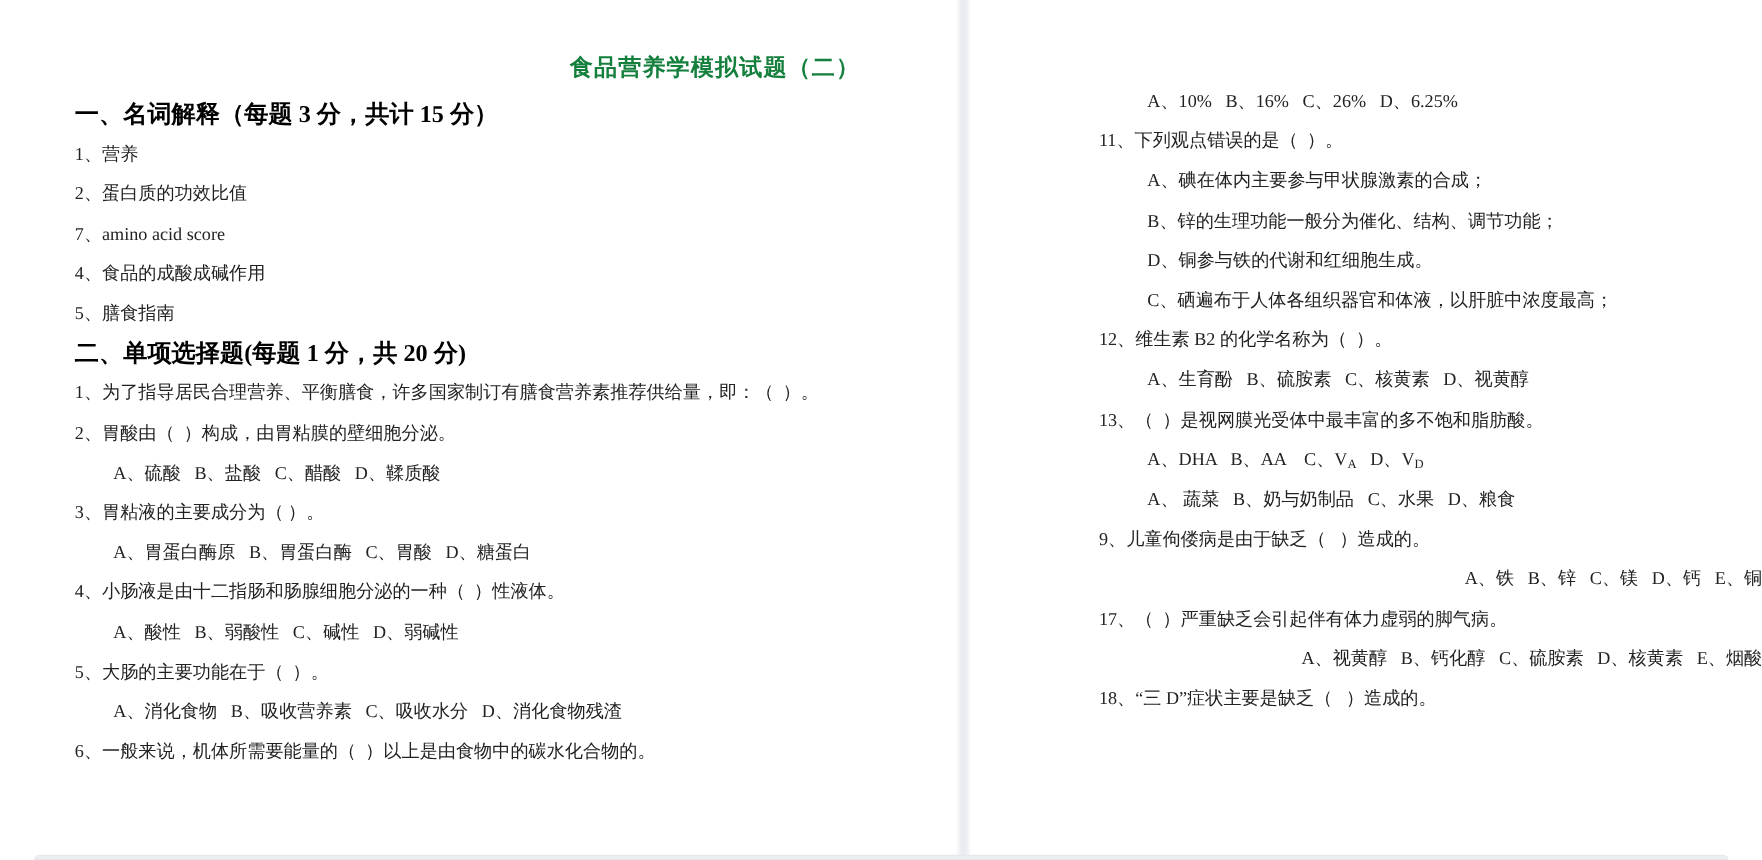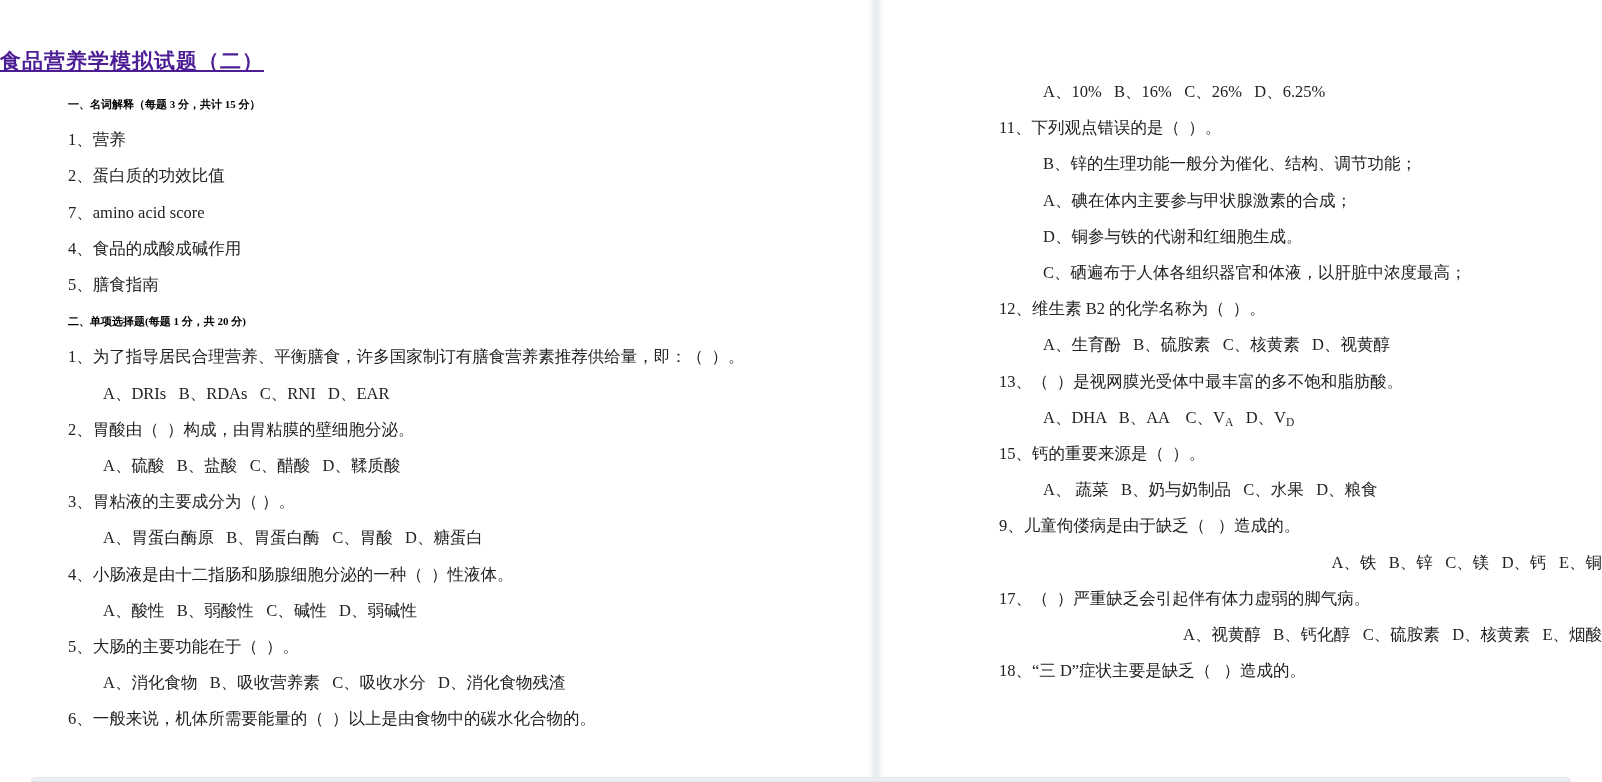--- a/index.html
+++ b/index.html
@@ -33,26 +33,25 @@
     background: linear-gradient(to right, #ffffff, #e9ecf1 35%, #e9ecf1 65%, #ffffff);
   }
 
   .doc-title {
     position: absolute;
     top: 43px;
     left: 0;
     width: 782px;
     height: 36px;
     line-height: 36px;
-    text-align: left;
+    text-align: right;
     font-size: 21px;
     font-weight: bold;
-    color: #4c1d95;
+    color: #15803d;
     letter-spacing: 1px;
-    text-decoration: underline;
   }
 
   .lines {
     position: absolute;
     left: 0;
     right: 0;
   }
   #page-left  .lines { top: 86px; }
   #page-right .lines { top: 74px; }
 
@@ -60,21 +59,21 @@
     height: 36.2px;
     display: flex;
     align-items: center;
     white-space: pre-wrap;
     font-size: 16.5px;
     color: #222222;
   }
   .line.heading {
     font-weight: bold;
     color: #000000;
-    font-size: 11px;
+    font-size: 22px;
     align-items: center;
   }
 
   
   .lq   { padding-left: 68px;  }
   .lopt { padding-left: 103px; }
   
   .rq     { padding-left: 116px; font-family: Liberation Serif, serif; }
   .ropt   { padding-left: 160px; }
   .rflush { padding-left: 116px; justify-content: flex-end; }
@@ -104,48 +103,46 @@
   <div class="doc-title">食品营养学模拟试题（二）</div>
   <div class="lines" id="lines-left">
       <div class="line heading lq"><span>一、名词解释（每题 3 分，共计 15 分）</span></div>
       <div class="line lq"><span>1、营养</span></div>
       <div class="line lq"><span>2、蛋白质的功效比值</span></div>
       <div class="line lq"><span>7、amino acid score</span></div>
       <div class="line lq"><span>4、食品的成酸成碱作用</span></div>
       <div class="line lq"><span>5、膳食指南</span></div>
       <div class="line heading lq"><span>二、单项选择题(每题 1 分，共 20 分)</span></div>
       <div class="line lq"><span>1、为了指导居民合理营养、平衡膳食，许多国家制订有膳食营养素推荐供给量，即：（  ）。</span></div>
-      <div class="line lopt"><span>A、DRIs   B、RDAs   C、RNI   D、EAR</span></div>
       <div class="line lq"><span>2、胃酸由（  ）构成，由胃粘膜的壁细胞分泌。</span></div>
       <div class="line lopt"><span>A、硫酸   B、盐酸   C、醋酸   D、鞣质酸</span></div>
       <div class="line lq"><span>3、胃粘液的主要成分为（ ）。</span></div>
       <div class="line lopt"><span>A、胃蛋白酶原   B、胃蛋白酶   C、胃酸   D、糖蛋白</span></div>
       <div class="line lq"><span>4、小肠液是由十二指肠和肠腺细胞分泌的一种（  ）性液体。</span></div>
       <div class="line lopt"><span>A、酸性   B、弱酸性   C、碱性   D、弱碱性</span></div>
       <div class="line lq"><span>5、大肠的主要功能在于（  ）。</span></div>
       <div class="line lopt"><span>A、消化食物   B、吸收营养素   C、吸收水分   D、消化食物残渣</span></div>
       <div class="line lq"><span>6、一般来说，机体所需要能量的（  ）以上是由食物中的碳水化合物的。</span></div>
     </div>
 </div>
 
 <div class="page-divider"></div>
 
 <div class="page" id="page-right">
   <div class="lines" id="lines-right">
       <div class="line ropt"><span>A、10%   B、16%   C、26%   D、6.25%</span></div>
       <div class="line rq"><span>11、下列观点错误的是（  ）。</span></div>
+      <div class="line ropt"><span>A、碘在体内主要参与甲状腺激素的合成；</span></div>
       <div class="line ropt"><span>B、锌的生理功能一般分为催化、结构、调节功能；</span></div>
-      <div class="line ropt"><span>A、碘在体内主要参与甲状腺激素的合成；</span></div>
       <div class="line ropt"><span>D、铜参与铁的代谢和红细胞生成。</span></div>
       <div class="line ropt"><span>C、硒遍布于人体各组织器官和体液，以肝脏中浓度最高；</span></div>
       <div class="line rq"><span>12、维生素 B2 的化学名称为（  ）。</span></div>
       <div class="line ropt"><span>A、生育酚   B、硫胺素   C、核黄素   D、视黄醇</span></div>
       <div class="line rq"><span>13、（  ）是视网膜光受体中最丰富的多不饱和脂肪酸。</span></div>
       <div class="line ropt"><span>A、DHA   B、AA    C、V</span><sub>A</sub><span>   D、V</span><sub>D</sub></div>
-      <div class="line rq"><span>15、钙的重要来源是（  ）。</span></div>
       <div class="line ropt"><span>A、 蔬菜   B、奶与奶制品   C、水果   D、粮食</span></div>
       <div class="line rq"><span>9、儿童佝偻病是由于缺乏（   ）造成的。</span></div>
       <div class="line rflush"><span>A、铁   B、锌   C、镁   D、钙   E、铜</span></div>
       <div class="line rq"><span>17、（  ）严重缺乏会引起伴有体力虚弱的脚气病。</span></div>
       <div class="line rflush"><span>A、视黄醇   B、钙化醇   C、硫胺素   D、核黄素   E、烟酸</span></div>
       <div class="line rq"><span>18、“三 D”症状主要是缺乏（   ）造成的。</span></div>
     </div>
 </div>
 
 <div class="bottom-scrollbar"></div>

